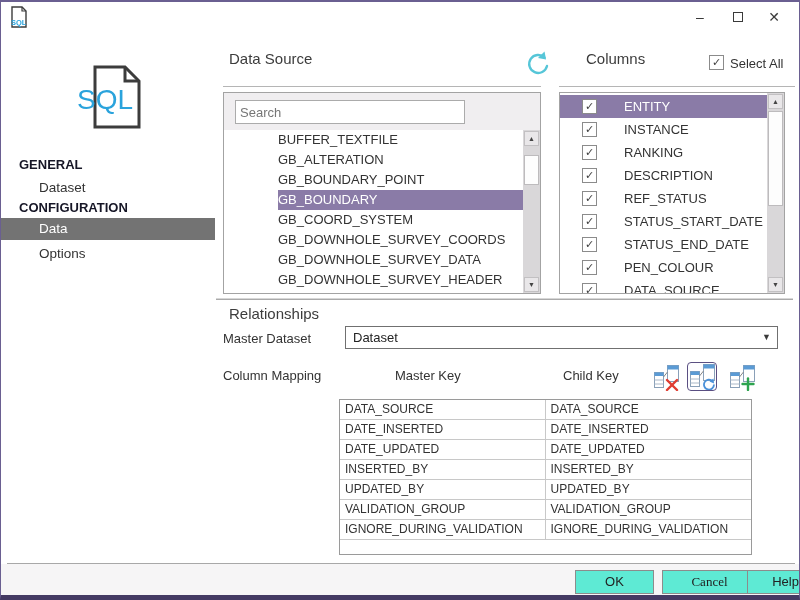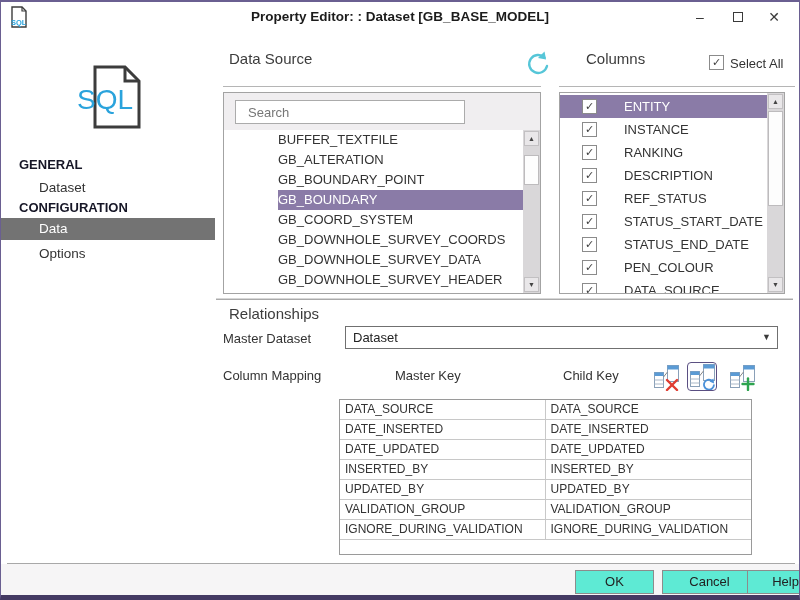--- a/index.html
+++ b/index.html
@@ -29,21 +29,21 @@
     padding-left:38px; line-height:22px; cursor:default; }
   .nav-item.sel { background:#737373; color:#fff; }
   
   .sec-title { position:absolute; font-size:15px; color:#3c3c3c; }
   .hdr-line { position:absolute; height:1px; background:#b5b5b5; }
   
   .ds-panel { position:absolute; left:222px; top:90px; width:318px; height:202px;
     border:1px solid #a3a3a3; background:#fff; overflow:hidden; }
   .ds-search-area { position:absolute; left:0; top:0; width:100%; height:37px; background:#f0eef0; }
   .ds-search { position:absolute; left:11px; top:7px; width:230px; height:24px;
-    border:1px solid #ababab; background:#fff; font-size:13px; color:#333; padding:0 12px; outline:none; }
+    border:1px solid #ababab; background:#fff; font-size:13px; color:#333; padding:0 4px; outline:none; }
   .ds-search::placeholder { color:#767676; }
   .ds-list { position:absolute; left:0; top:37px; width:299px; height:163px; background:#fff; overflow:hidden; }
   .ds-row { height:20px; line-height:20px; font-size:13px; color:#333; padding-left:54px; cursor:default; white-space:nowrap; }
   .ds-row.sel { background:linear-gradient(to right, #fff 54px, #8a7ba7 54px); color:#fff; }
   
   .vsb { position:absolute; width:17px; background:#d9d7d9; }
   .sb-btn { position:absolute; left:1px; width:15px; height:15px; background:#e9e7e9;
     border:1px solid #c2c0c2; font-size:7px; color:#444; text-align:center; line-height:14px; cursor:default; }
   .sb-thumb { position:absolute; left:1px; width:15px; background:#fdfdfd; border:1px solid #bdbbbd; }
   
@@ -76,37 +76,36 @@
   .map-row { display:flex; height:20px; border-bottom:1px solid #c8c8c8; }
   .map-cell { width:50%; font-size:12px; color:#333; line-height:19px; padding-left:5px;
     white-space:nowrap; overflow:hidden; cursor:default; }
   .map-cell.master { border-right:1px solid #c8c8c8; }
   
   .footer-line { position:absolute; left:6px; top:561px; width:788px; height:1px; background:#a8a8a8; }
   .footer { position:absolute; left:0; top:562px; width:100%; height:33px; background:#f6f5f6; }
   .dlg-btn { position:absolute; top:6px; height:24px; background:#5eead4; border:1px solid #8c8c8c;
     font-size:13px; color:#222; text-align:center; line-height:22px; cursor:default;margin-left:46px; }
   .btn-ok { left:528px; width:79px; }
-  .btn-cancel { left:615px; width:95px; }
+  .btn-cancel { left:615px; width:95px;font-family:Liberation Serif, serif; }
   .btn-help { left:700px; width:77px; }
 </style>
 </head>
 <body>
 
 <div class="window">
 
   <div class="titlebar">
     <span class="tb-icon">
       <svg width="18" height="22" viewBox="0 0 18 22">
         <path d="M2 1 h10 l4 4 v16 h-14 z" fill="#fff" stroke="#3c3c3c" stroke-width="1.4"></path>
         <path d="M12 1 v4 h4" fill="none" stroke="#3c3c3c" stroke-width="1.2"></path>
         <text x="1" y="19" font-size="7.5" font-weight="bold" fill="#2aa3dc">SQL</text>
       </svg>
     </span>
-    <div class="title-text">Property Editor: : Dataset [GB_BASE_MODEL]</div>
     <div class="win-btn btn-min">–</div>
     <div class="win-btn btn-max"><span class="max-glyph"></span></div>
     <div class="win-btn btn-close">✕</div>
   </div>
 
   <div class="sidebar">
     <div class="sql-logo">
       <svg width="75" height="72" viewBox="0 0 75 72">
         <path d="M22 6 h30 l14 14 v46 h-44 z" fill="#fff" stroke="#3c3c3c" stroke-width="3"></path>
         <path d="M52 6 v14 h14" fill="none" stroke="#3c3c3c" stroke-width="3"></path>

